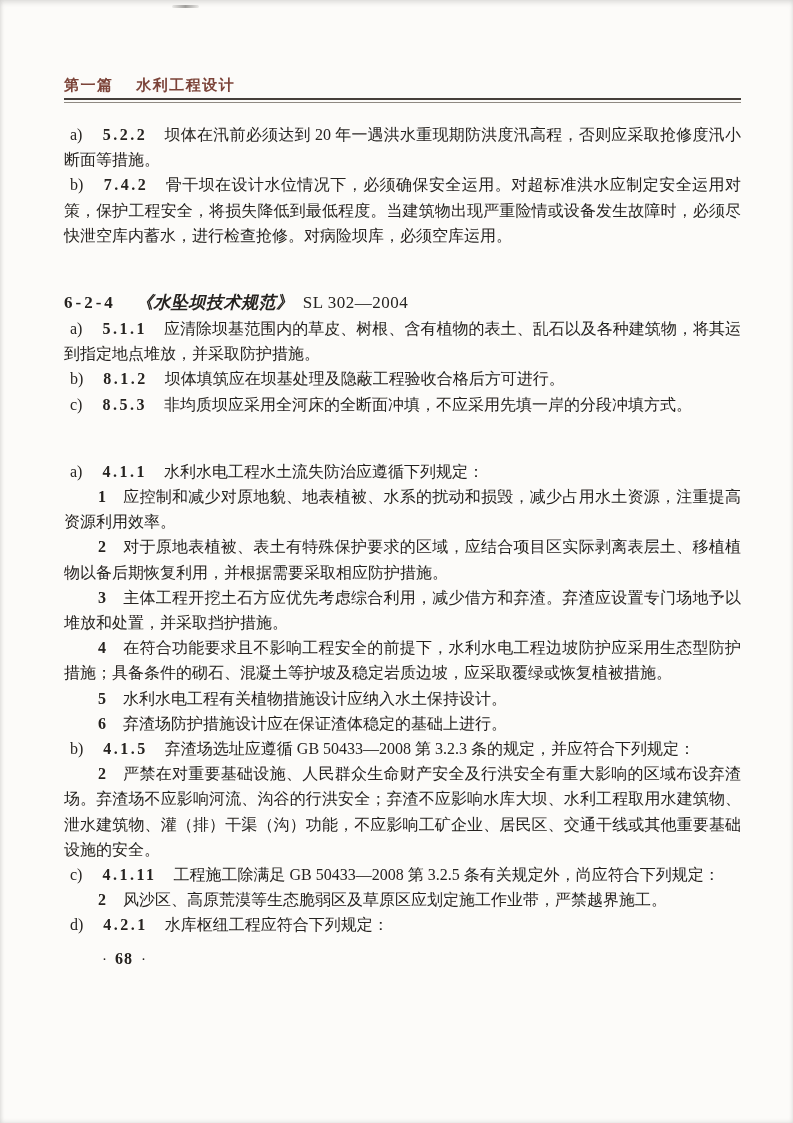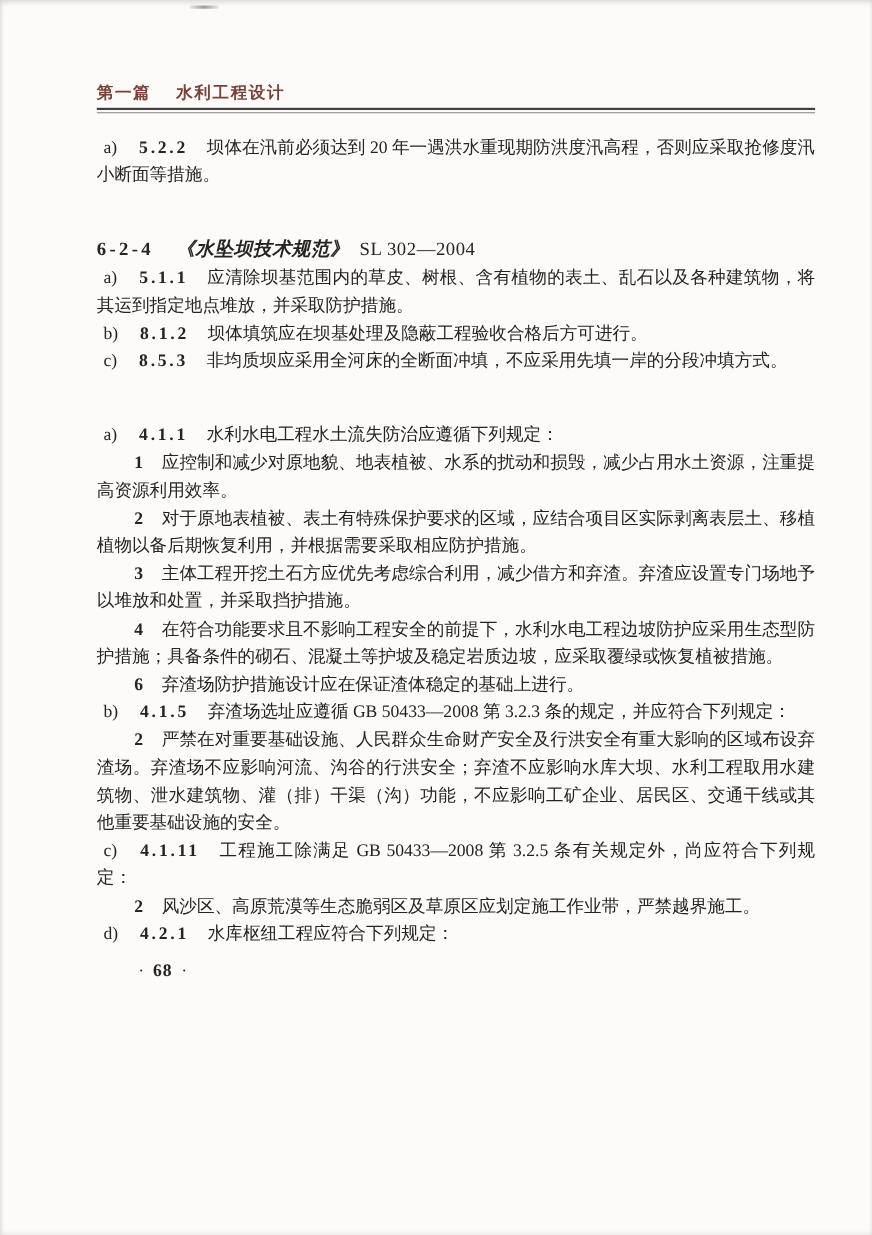--- a/index.html
+++ b/index.html
@@ -16,21 +16,21 @@
     box-shadow: inset 0 3px 5px rgba(0,0,0,0.10),
                 inset 2px 0 4px rgba(0,0,0,0.04),
                 inset 0 -2px 4px rgba(0,0,0,0.05);
   }
   .scan-artifact {
     position: absolute; left: 172px; top: 5px;
     width: 27px; height: 3px;
     background: linear-gradient(90deg, rgba(150,148,145,0.15), rgba(130,128,125,0.75), rgba(150,148,145,0.15));
     border-radius: 2px;
   }
-  .sheet { padding: 75px 52px 0 88px; }
+  .sheet { padding: 75px 52px 0 64px; }
 
   
   .running-header {
     font-family: "Liberation Sans", "DejaVu Sans", sans-serif;
     font-weight: bold;
     font-size: 15px; line-height: 20px;
     letter-spacing: 1.5px;
     color: #7b4338;
   }
   .part-label { margin-right: 17px; }
@@ -91,20 +91,25 @@
   <div class="header-rule"></div>
 
   <main class="content">
 
     <section class="sec">
       <p class="para">
         <span class="p-label">a)</span>
         <span class="p-clause">5.2.2</span>
         <span class="p-text">坝体在汛前必须达到 20 年一遇洪水重现期防洪度汛高程，否则应采取抢修度汛小断面等措施。</span>
       </p>
+      <p class="para">
+        <span class="p-label">b)</span>
+        <span class="p-clause">7.4.2</span>
+        <span class="p-text">骨干坝在设计水位情况下，必须确保安全运用。对超标准洪水应制定安全运用对策，保护工程安全，将损失降低到最低程度。当建筑物出现严重险情或设备发生故障时，必须尽快泄空库内蓄水，进行检查抢修。对病险坝库，必须空库运用。</span>
+      </p>
     </section>
 
     <section class="sec">
       <h2 class="sec-head">
         <span class="sec-num">6-2-4</span>
         <span class="sec-title">《水坠坝技术规范》</span>
         <span class="sec-code">SL 302—2004</span>
       </h2>
       <p class="para">
         <span class="p-label">a)</span>
@@ -140,20 +145,24 @@
       </p>
       <p class="item">
         <span class="i-num">3</span>
         <span class="i-text">主体工程开挖土石方应优先考虑综合利用，减少借方和弃渣。弃渣应设置专门场地予以堆放和处置，并采取挡护措施。</span>
       </p>
       <p class="item">
         <span class="i-num">4</span>
         <span class="i-text">在符合功能要求且不影响工程安全的前提下，水利水电工程边坡防护应采用生态型防护措施；具备条件的砌石、混凝土等护坡及稳定岩质边坡，应采取覆绿或恢复植被措施。</span>
       </p>
       <p class="item">
+        <span class="i-num">5</span>
+        <span class="i-text">水利水电工程有关植物措施设计应纳入水土保持设计。</span>
+      </p>
+      <p class="item">
         <span class="i-num">6</span>
         <span class="i-text">弃渣场防护措施设计应在保证渣体稳定的基础上进行。</span>
       </p>
 
       <p class="para">
         <span class="p-label">b)</span>
         <span class="p-clause">4.1.5</span>
         <span class="p-text">弃渣场选址应遵循 GB 50433—2008 第 3.2.3 条的规定，并应符合下列规定：</span>
       </p>
       <p class="item">

